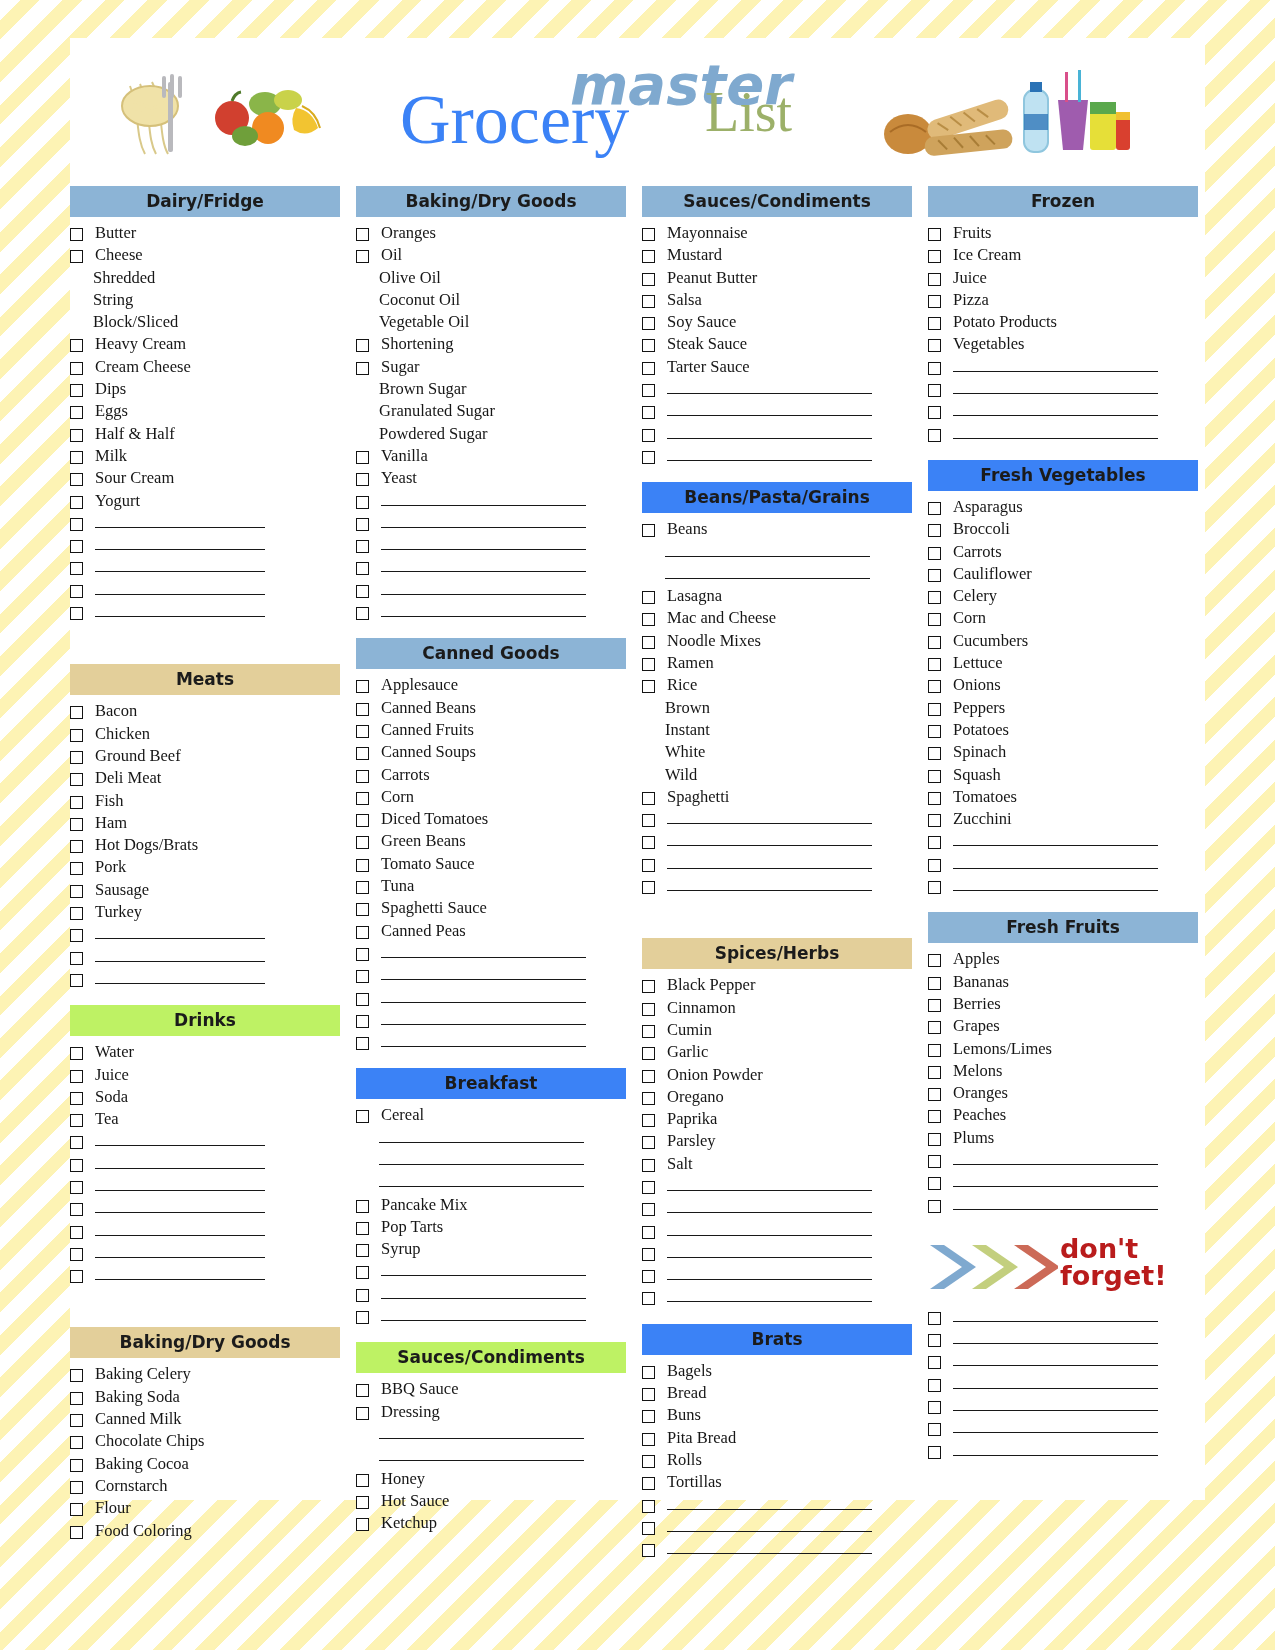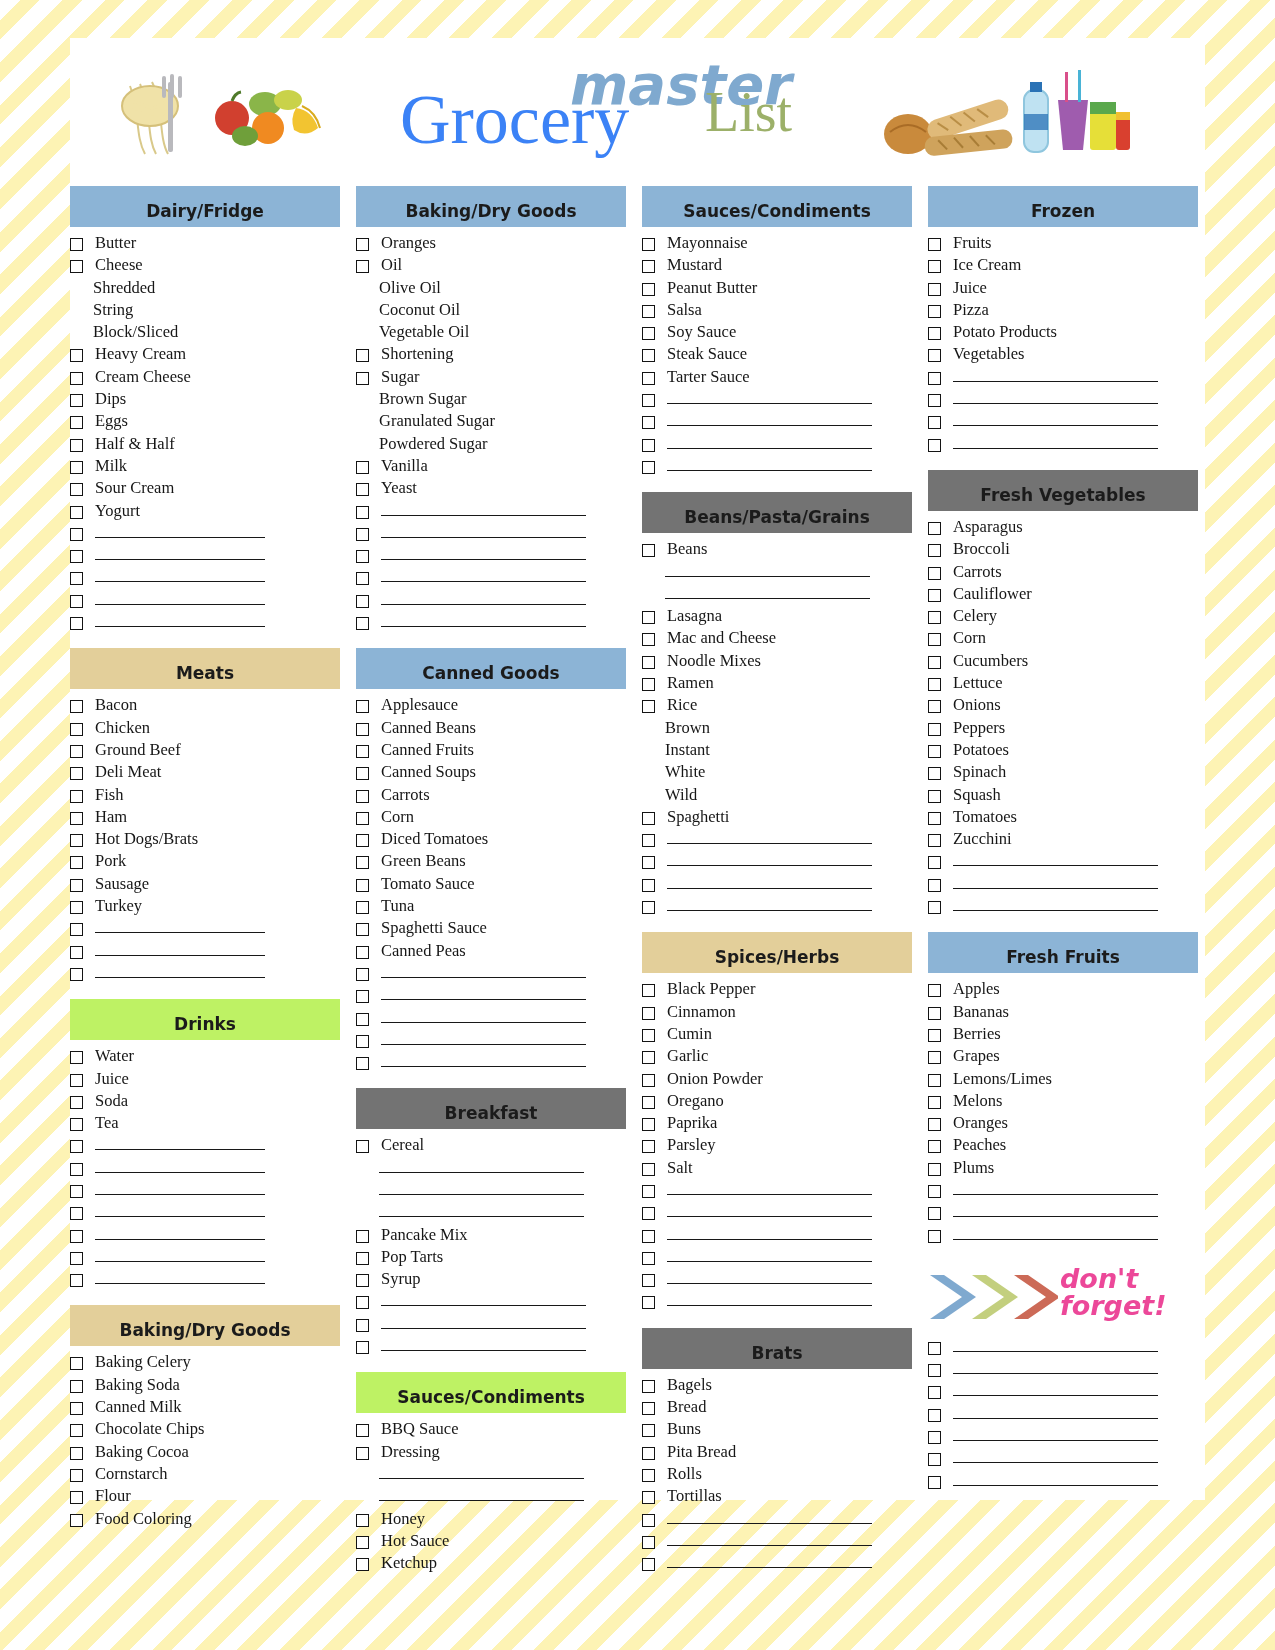--- a/index.html
+++ b/index.html
@@ -69,27 +69,27 @@
   .c2{width:270px;margin-left:16px;}
   .c3{width:270px;margin-left:16px;}
   .c4{width:270px;margin-left:16px;}
 
   .cat{
     font-family:"DejaVu Sans", sans-serif;
     font-weight:bold;
     font-size:17px;
     color:#1b1b1b;
     text-align:center;
-    padding:15px 0 6px 0;
+    padding:5px 0 6px 0;
     margin-bottom:6px;
   }
   .cat.blue{background:#8cb4d6;}
-  .cat.tan{background:#e3cf9a;}
+  .cat.tan{background:#e3cf9a;margin-top:26px;}
   .cat.red{background:#bef264;}
-  .cat.green{background:#737373;}
+  .cat.green{background:#3b82f6;}
 
   ul.items{list-style:none;margin:0;padding:0;text-align:right;}
   ul.items li{
     display:flex;align-items:flex-start;
     height:22.3px;
     font-size:16.5px;
     color:#161616;
   }
   .box{
     width:11px;height:11px;
@@ -113,22 +113,22 @@
 
   .spacer{height:14px;}
 
   
   .dontforget{
     position:relative;height:58px;margin-top:20px;
   }
   .df-text{
     position:absolute;left:132px;top:-2px;
     font-family:"DejaVu Sans", sans-serif;
-    font-weight:bold;font-style:italic;
-    font-size:27px;color:#ec4899;line-height:27px;
+    font-weight:bold;
+    font-size:27px;color:#b91c1c;line-height:27px;
     text-align:left;
   }
 </style>
 </head>
 <body>
 
 <div class="page"></div>
 <div class="inner"></div>
 
 <div class="content">

